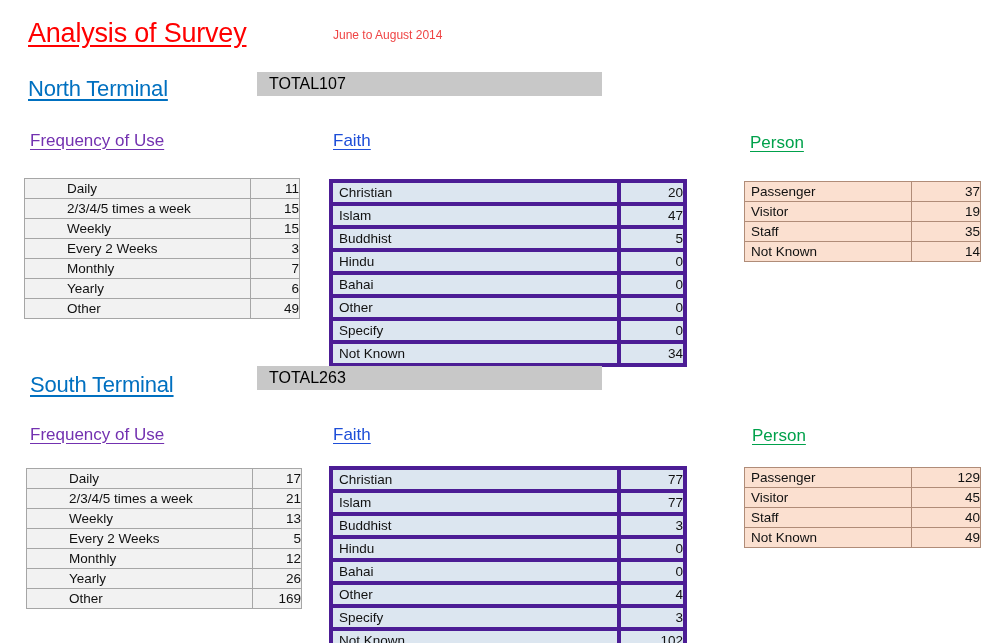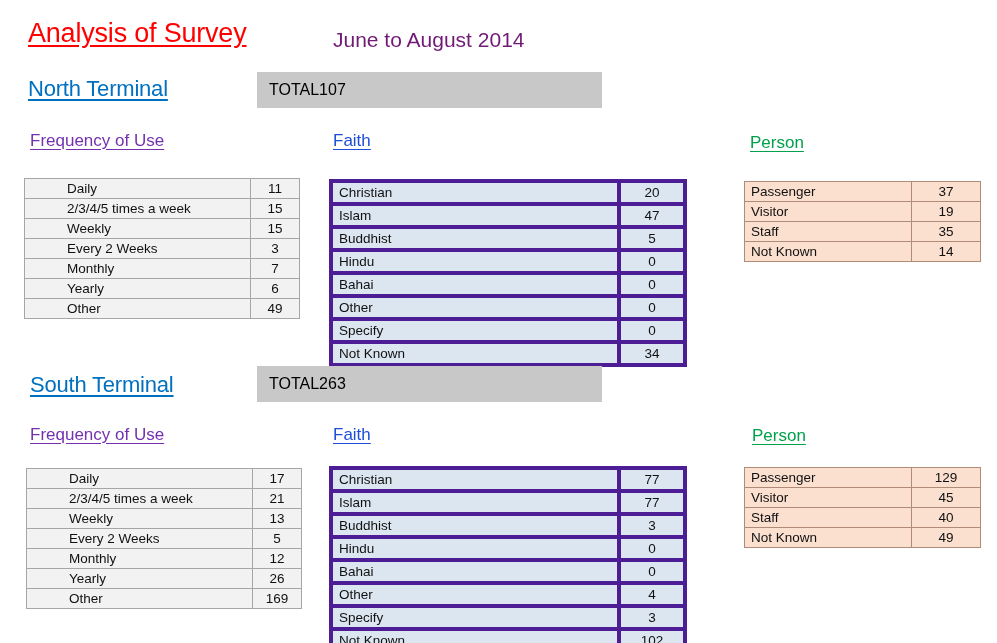--- a/index.html
+++ b/index.html
@@ -23,39 +23,39 @@
     color: #ff0000;
     text-decoration: underline;
     text-underline-offset: 3px;
     white-space: nowrap;
     letter-spacing: -0.2px;
   }
   .page-subtitle {
     position: absolute;
     left: 333px;
     top: 28px;
-    font-size: 21px;
-    color: #701a75;
+    font-size: 12px;
+    color: #ef4444;
     white-space: nowrap;
   }
 
   .terminal-title {
     position: absolute;
     font-size: 22px;
     color: #0070c0;
     text-decoration: underline;
     text-underline-offset: 3px;
     white-space: nowrap;
     letter-spacing: -0.2px;
   }
 
   .total-banner {
     position: absolute;
     background: #c8c8c8;
-    height: 36px;
+    height: 24px;
     width: 345px;
     display: flex;
     align-items: center;
     font-size: 16px;
     color: #000000;
   }
   .total-banner .tb-label {
     margin-left: 12px;
   }
   .total-banner .tb-value {
@@ -84,21 +84,21 @@
     line-height: 19px;
     padding: 0;
     overflow: hidden;
     white-space: nowrap;
   }
   table.data td.lbl {
     text-align: left;
     padding-left: 6px;
   }
   table.data td.val {
-    text-align: center;
+    text-align: right;
   }
 
   
   table.freq {
     border: 1.3px solid #3b3b3b;
   }
   table.freq td {
     background: #f2f2f2;
     border: 1px solid #a6a6a6;
   }

